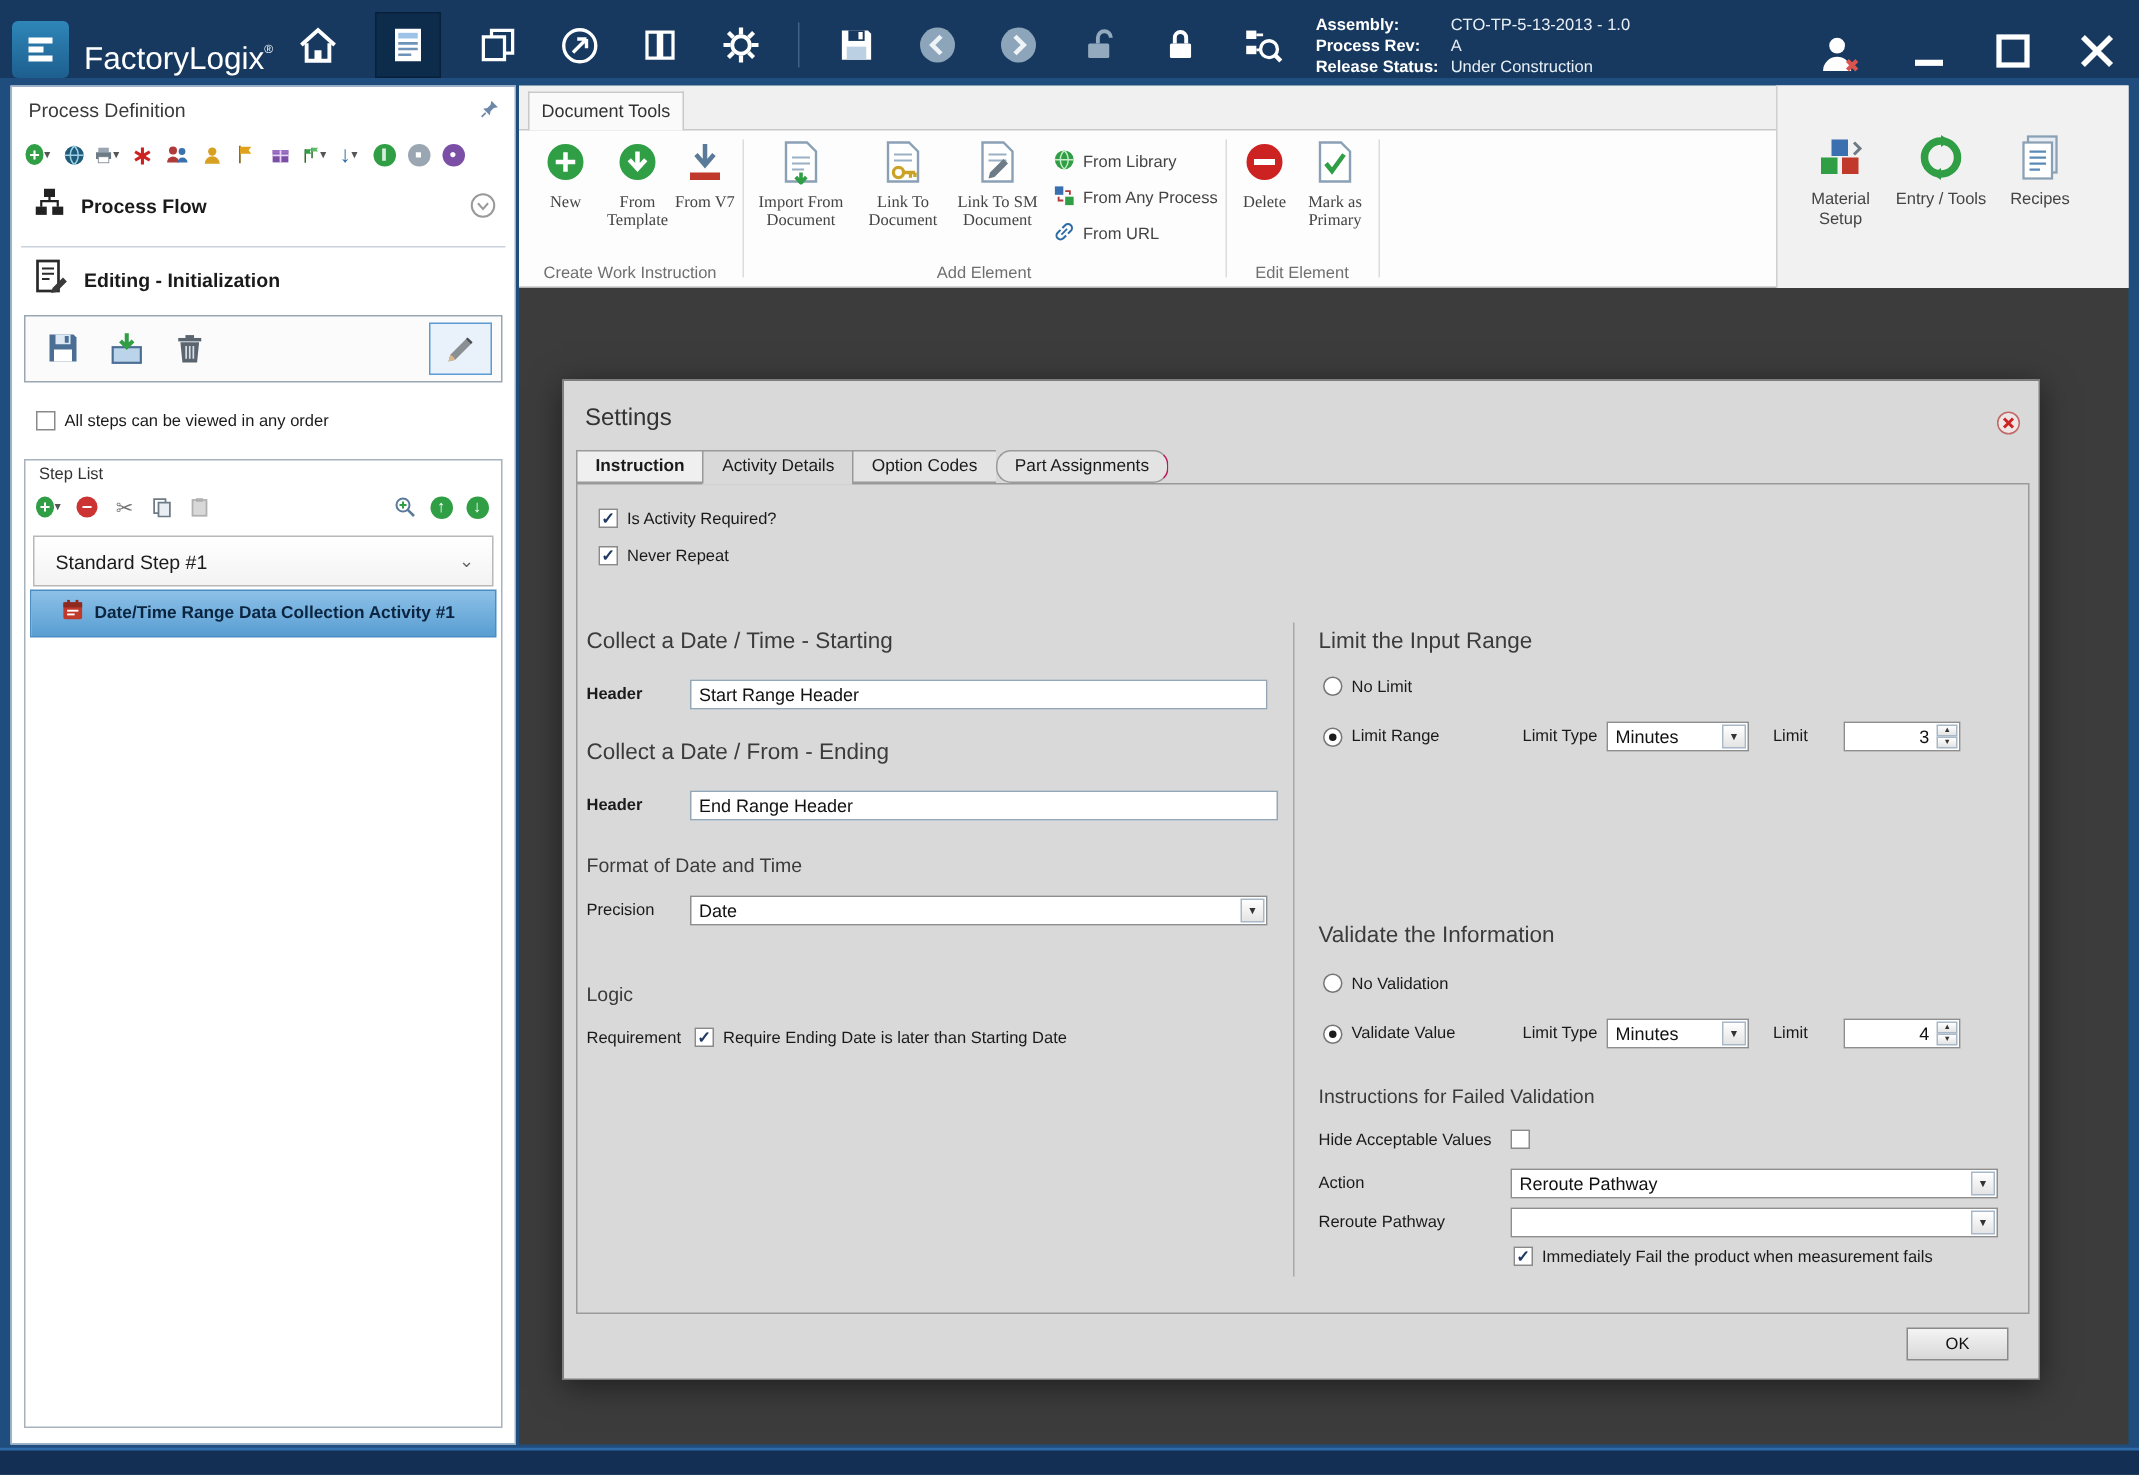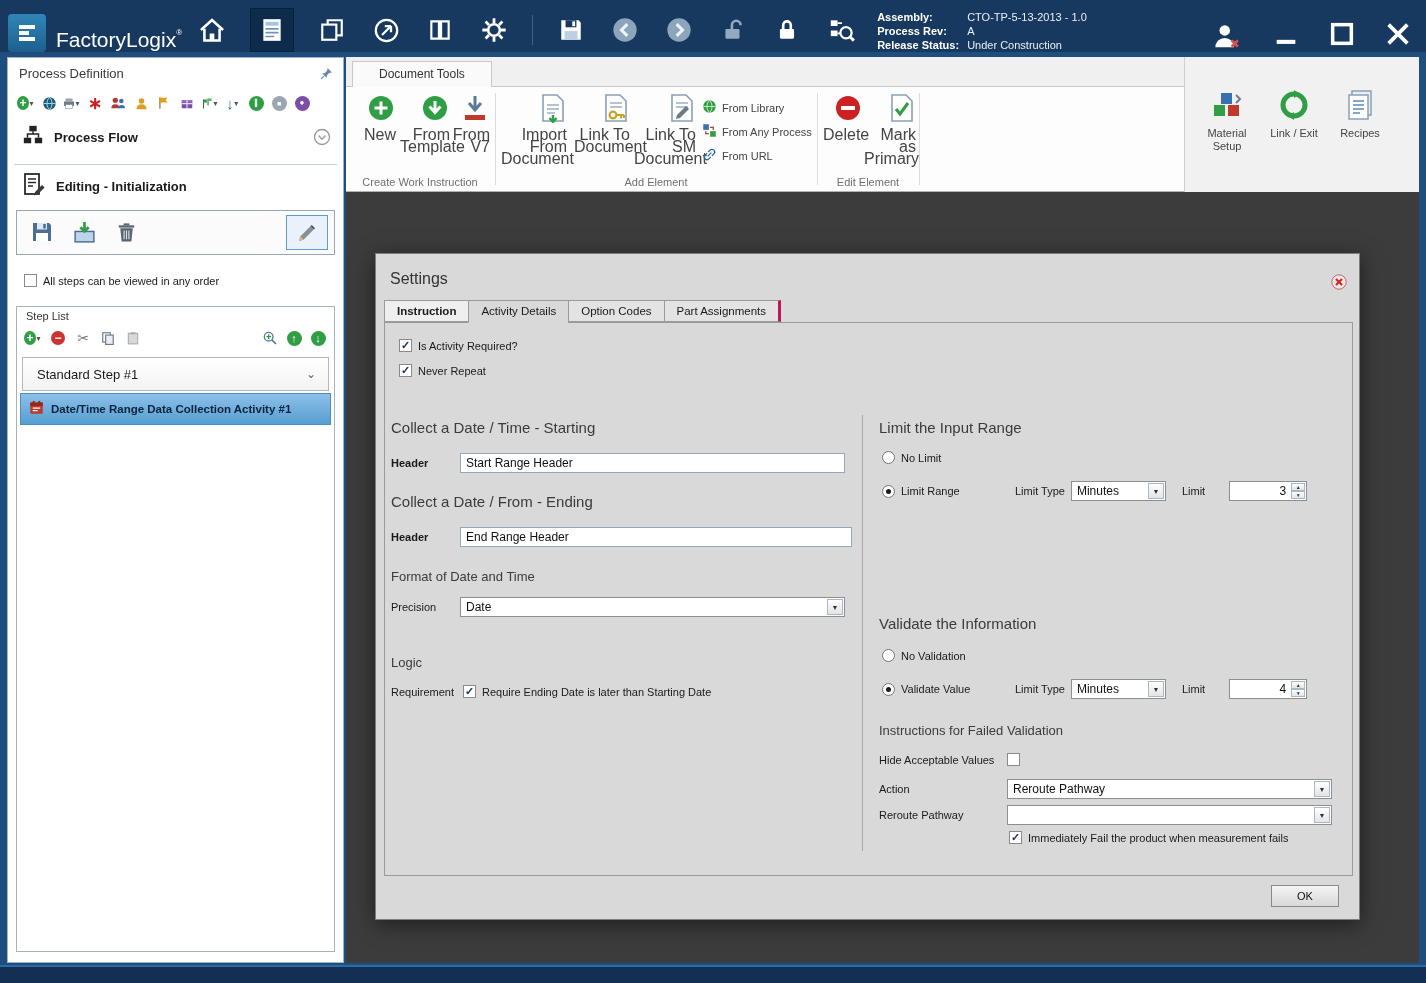--- a/index.html
+++ b/index.html
@@ -44,47 +44,47 @@
   .sd-ibtn { width:30px; height:30px; display:flex; align-items:center; justify-content:center; }
   .sd-editbtn { position:absolute; right:6px; top:4px; width:42px; height:35px; background:#e9f2fa; border:1px solid #5d9bd3; display:flex; align-items:center; justify-content:center; }
   .sd-anyorder { position:absolute; top:216px; left:16px; display:flex; align-items:center; gap:6px; font-size:11px; color:#1a1a1a; }
   .sd-steplist { position:absolute; top:248px; left:8px; right:8px; bottom:10px; border:1px solid #a7b2bd; background:#fff; }
   .sl-title { position:absolute; top:3px; left:9px; font-size:11px; color:#333; }
   .sl-toolbar { position:absolute; top:22px; left:7px; display:flex; align-items:center; gap:7px; }
   .sl-toolbar-r { position:absolute; top:22px; right:7px; display:flex; align-items:center; gap:6px; }
   .sl-steprow { position:absolute; top:50px; left:5px; right:5px; height:34px; border:1px solid #b8b8b8; background:linear-gradient(#ffffff,#f3f3f3); display:flex; align-items:center; }
   .sl-steplbl { font-size:13px; color:#1a1a1a; margin-left:14px; }
   .sl-chev { position:absolute; right:12px; top:9px; color:#666; font-size:12px; }
-  .sl-actrow { position:absolute; top:86px; left:3px; right:3px; height:32px; background:linear-gradient(#8dc0e8,#589ed2); border:1px solid #4a8dc2; display:flex; align-items:center; gap:7px; padding-left:8px; }
+  .sl-actrow { position:absolute; top:86px; left:3px; right:3px; height:32px; background:linear-gradient(#8dc0e8,#589ed2); border:1px solid #4a8dc2; display:flex; align-items:center; gap:7px; padding-left:20px; }
   .sl-actlbl { font-size:11.5px; font-weight:bold; color:#0b2440; }
 
   
   .main { position:absolute; left:346px; top:57px; right:7px; bottom:20px; }
   .ribbon { position:absolute; top:0; left:0; right:0; height:135px; background:#f0f0f0; }
-  .rb-tab { position:absolute; top:4px; left:6px; height:26px; padding:0 26px; background:#fafafa; border:1px solid #c8c8c8; border-bottom:none; font-size:12px; color:#333; line-height:25px; z-index:2; }
+  .rb-tab { position:absolute; top:4px; left:6px; height:26px; padding:0 8px; background:#fafafa; border:1px solid #c8c8c8; border-bottom:none; font-size:12px; color:#333; line-height:25px; z-index:2; }
   .rb-band { position:absolute; top:29px; left:0; width:838px; bottom:0; background:#fdfdfd; border-top:1px solid #c8c8c8; border-bottom:1px solid #b2b2b2; }
-  .rb-item { position:absolute; top:6px; text-align:right; font-size:16px; color:#444; line-height:12px; }
+  .rb-item { position:absolute; top:6px; text-align:center; font-size:11px; color:#444; line-height:12px;font-family:Liberation Serif, serif; }
   .rb-ico { display:block; height:34px; margin-bottom:2px; }
   .rb-small { position:absolute; display:flex; align-items:center; gap:5px; font-size:11px; color:#444; white-space:nowrap; }
   .rb-gl { position:absolute; bottom:3px; text-align:center; font-size:11px; color:#6f6f6f; }
   .rb-sep { position:absolute; top:6px; bottom:6px; width:1px; background:#dcdcdc; }
   .rb-right { position:absolute; left:838px; top:0; right:0; bottom:0; background:#f1f1f1; border-left:1px solid #cfcfcf; }
   .rbr-item { position:absolute; top:32px; width:66px; text-align:center; font-size:11px; color:#444; line-height:13px; }
   .rbr-item .rb-ico { height:36px; }
 
   
   .content { position:absolute; top:135px; left:0; right:0; bottom:0; background:#3c3c3c; }
 
   
   .dialog { position:absolute; left:29px; top:61px; width:985px; height:667px; background:#d9d9d9; border:1px solid #7d7d7d; box-shadow:0 4px 20px rgba(0,0,0,.5); }
   .dlg-title { position:absolute; top:16px; left:14px; font-size:16px; color:#333; }
   .dlg-close { position:absolute; top:20px; right:12px; cursor:default; }
   .dlg-tabs { position:absolute; top:46px; left:8px; display:flex; z-index:2; }
   .tab { height:22px; padding:0 12px; font-size:11.5px; line-height:21px; background:#e3e3e3; border:1px solid #9a9a9a; border-right:none; color:#1a1a1a; }
-  .tab:last-child { border-right:3px solid #be185d; }
+  .tab:last-child { border-right:1px solid #be185d;border-radius:10px; }
   .tab.bold { font-weight:bold; background:#efefef; }
   .tab.active { background:#d9d9d9; height:23px; border-bottom:1px solid #d9d9d9; }
   .dlg-panel { position:absolute; top:68px; left:8px; width:969px; height:554px; border:1px solid #9a9a9a; background:#d9d9d9; }
   .row { position:absolute; display:flex; align-items:center; }
   .h15 { position:absolute; font-size:15px; color:#3b3b3b; }
   .h13 { position:absolute; font-size:13px; color:#3b3b3b; }
   .lbl { font-size:11px; color:#1a1a1a; }
   .b { font-weight:bold; }
   .chk { width:13px; height:13px; background:#fff; border:1px solid #8a8a8a; display:inline-flex; align-items:center; justify-content:center; font-size:11px; font-weight:bold; color:#1f3864; flex:0 0 auto; }
   .radio { width:13px; height:13px; border-radius:50%; background:#fff; border:1px solid #767676; position:relative; flex:0 0 auto; }
@@ -556,21 +556,21 @@
                 <path d="M25 6 l4 4 -4 4" fill="none" stroke="#6d7b87" stroke-width="2"></path>
               </svg></span>
           <span>Material Setup</span>
         </div>
         <div class="rbr-item" style="left:76px;">
           <span class="rb-ico"><svg width="32" height="32" viewBox="0 0 32 32">
                 <circle cx="16" cy="16" r="11" fill="none" stroke="#2f9e44" stroke-width="5"></circle>
                 <path d="M16 1 l6 4 -6 4 z" fill="#2f9e44"></path>
                 <path d="M16 31 l-6 -4 6 -4 z" fill="#2f9e44"></path>
               </svg></span>
-          <span>Link / Exit</span>
+          <span>Entry / Tools</span>
         </div>
         <div class="rbr-item" style="left:142px;">
           <span class="rb-ico"><svg width="30" height="32" viewBox="0 0 30 32">
                 <rect x="7" y="2" width="19" height="24" fill="#e8eef4" stroke="#8aa0b5" stroke-width="1.5"></rect>
                 <rect x="4" y="6" width="19" height="24" fill="#fff" stroke="#8aa0b5" stroke-width="1.5"></rect>
                 <path d="M8 12 h11 M8 16 h11 M8 20 h11 M8 24 h7" stroke="#5a8ab8" stroke-width="1.5"></path>
               </svg></span>
           <span>Recipes</span>
         </div>
       </div>

